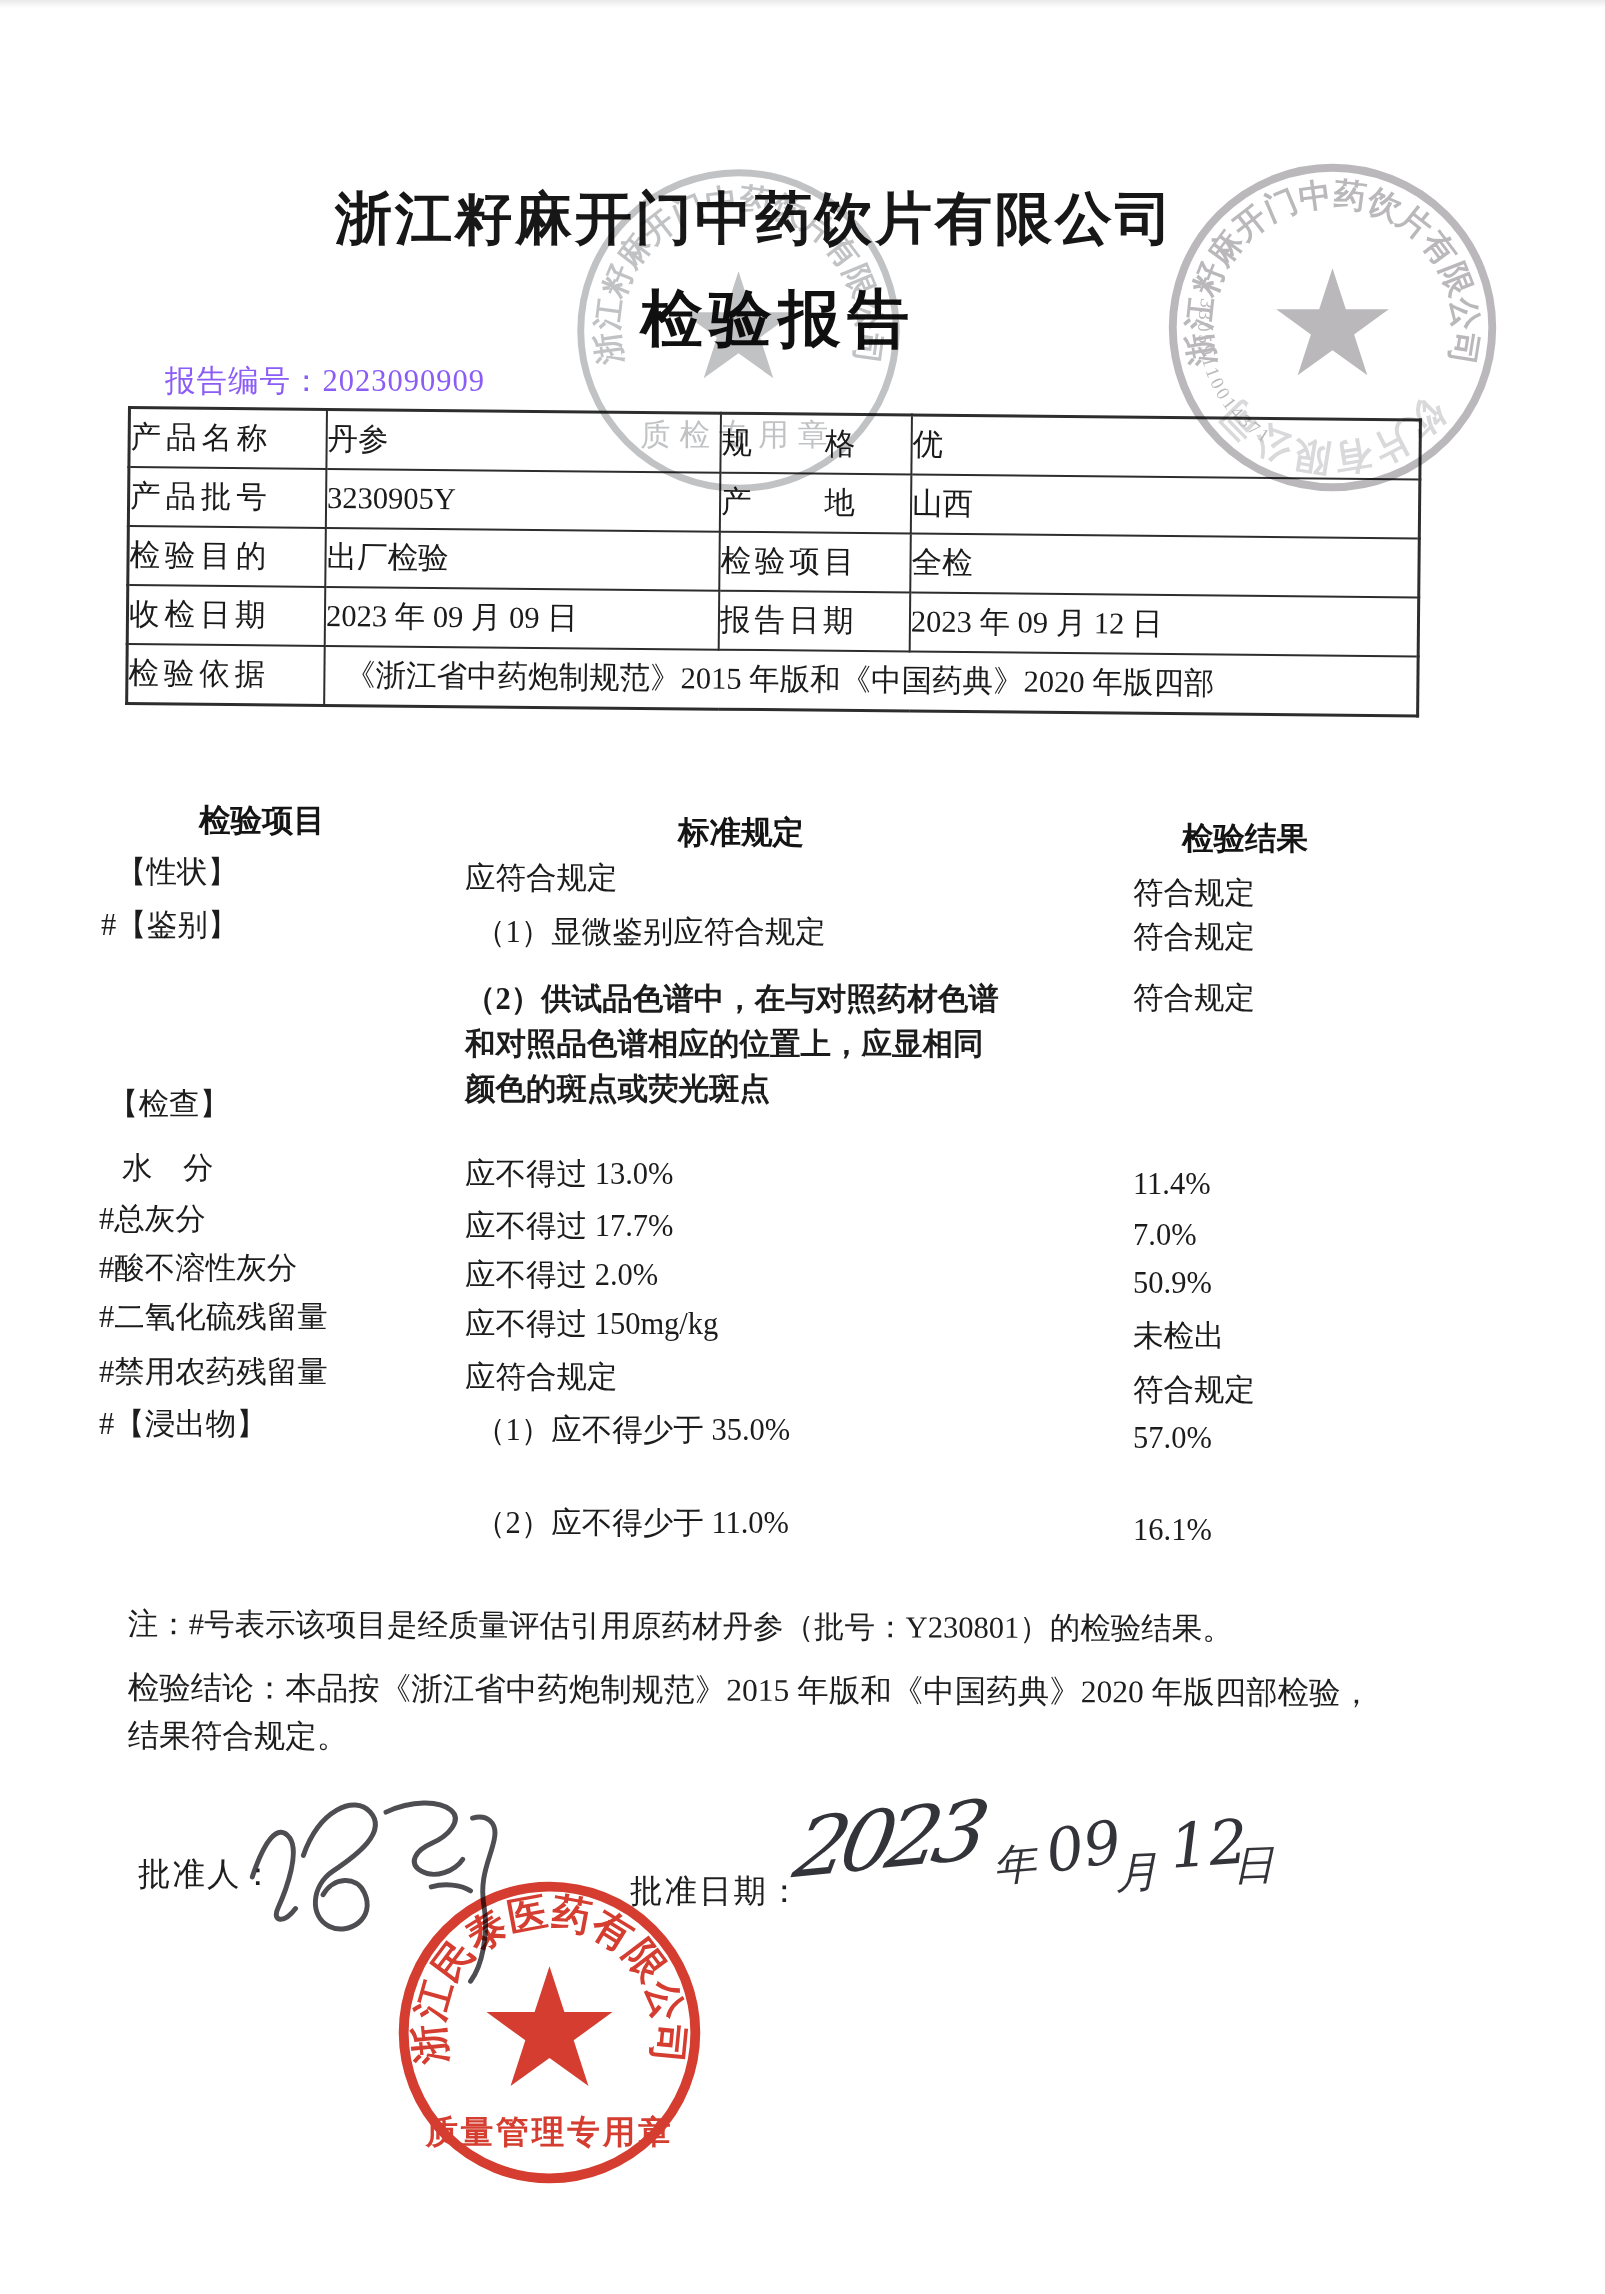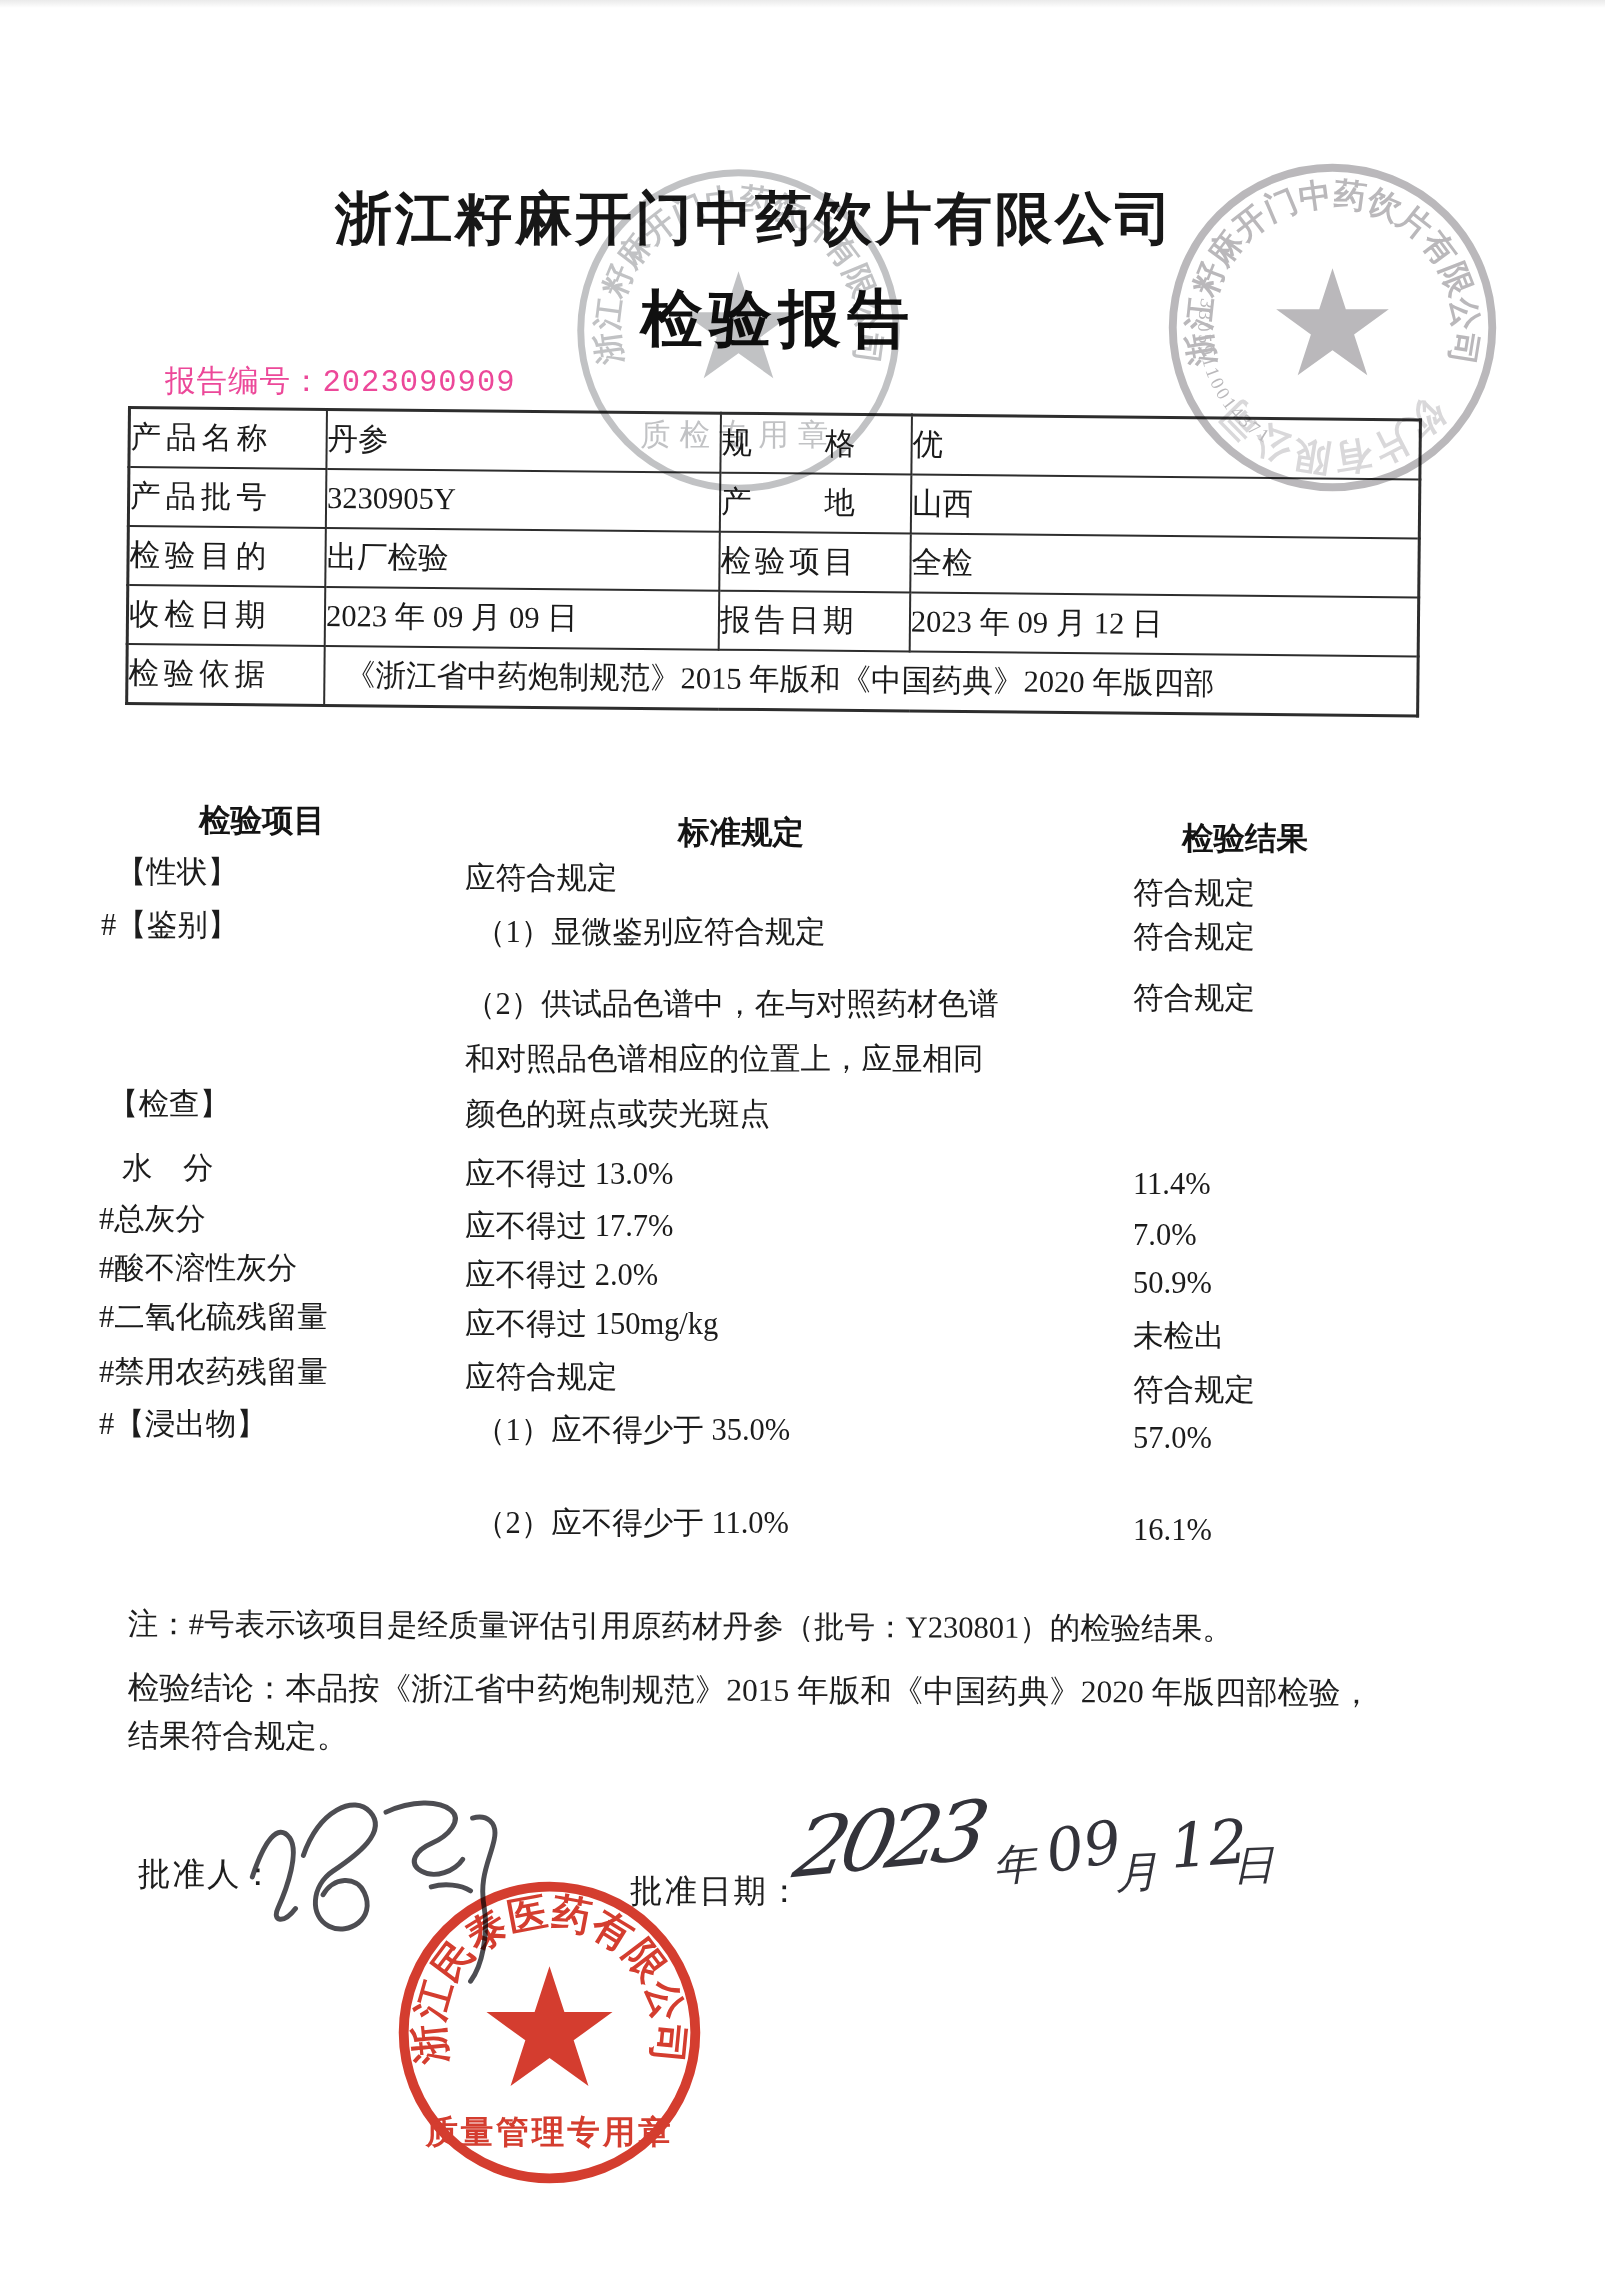--- a/index.html
+++ b/index.html
@@ -6,36 +6,36 @@
   body{width:1606px;height:2294px;position:relative;overflow:hidden;
        font-family:"Liberation Serif","DejaVu Serif",serif;color:#1e1e1e;}
   .abs{position:absolute;}
   .scan-edge{left:0;top:0;width:1606px;height:7.9px;
        background:linear-gradient(#d9d9d9,rgba(255,255,255,0));opacity:.55;}
   
   .company-title{left:-48px;top:181px;width:1606px;text-align:center;
        font-size:57px;font-weight:700;letter-spacing:3px;color:#171717;}
   .report-title{left:-24.6px;top:277px;width:1606px;text-align:center;
        font-size:62px;font-weight:700;letter-spacing:6.9px;color:#101010;}
-  .report-no{left:165px;top:361px;font-size:30.5px;letter-spacing:1px;color:#ec4899;font-family:Liberation Mono, monospace;}
+  .report-no{left:165px;top:361px;font-size:30.5px;letter-spacing:1px;color:#8b5cf6;}
   
   table.info{position:absolute;left:128px;top:406px;width:1294px;
        border-collapse:collapse;border:3px solid #2d2d2d;font-size:30.5px;
        transform:rotate(.55deg);transform-origin:0 0;color:#1b1b1b;}
   table.info td{border:2px solid #2d2d2d;height:57px;padding:0;}
   td.c-l1{width:195px;padding-left:19.7px;letter-spacing:4.9px;}
   td.c-v1{width:392px;padding-left:15.8px;}
   td.c-l2{width:189px;padding-left:12.8px;letter-spacing:3.9px;}
   td.c-v2{padding-left:13.8px;}
   
   .sec2{font-size:30.5px;color:#1c1c1c;}
   .hdr{font-weight:700;font-size:31.5px;color:#141414;}
   .t-std{white-space:nowrap;}
   .t-res{width:207px;text-align:left;white-space:nowrap;}
-  .std-block{white-space:normal;line-height:55px;}
+  .std-block{white-space:normal;line-height:45px;font-weight:bold;}
   .note-line{left:128px;top:1604px;font-size:30.5px;transform:rotate(.25deg);transform-origin:0 0;}
   .concl{font-size:31.5px;transform:rotate(.25deg);transform-origin:0 0;}
   .appr-label{font-size:32.5px;letter-spacing:2px;}
   
   .hw-wrap{left:788px;top:1769px;width:473px;height:207px;}
   .hw{position:absolute;font-style:italic;color:#33333a;
       font-family:"DejaVu Serif","Liberation Serif",serif;}
   .hw0{left:9.9px;top:21.7px;font-size:83px;transform:skewX(-16deg) rotate(-6deg);letter-spacing:-7.9px;}
   .hw1{left:205px;top:67px;font-size:43px;transform:rotate(-5deg);}
   .hw2{left:258px;top:43px;font-size:59px;transform:rotate(-9deg);}

